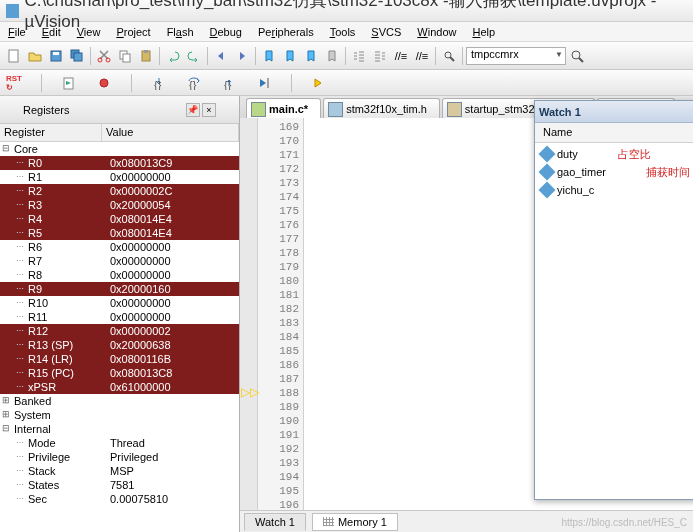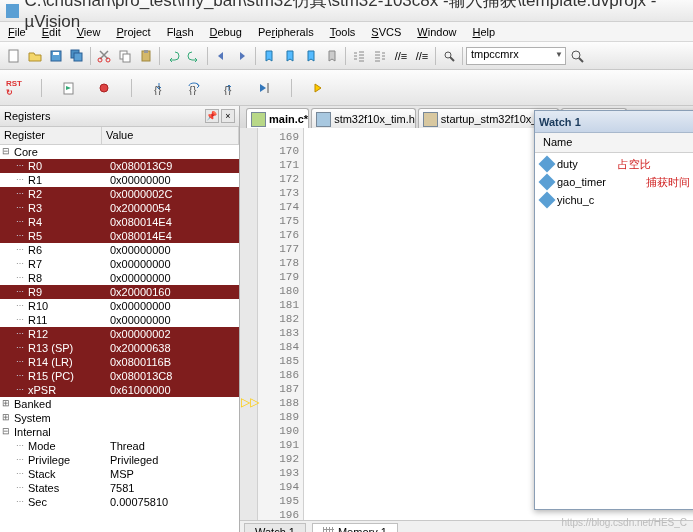--- a/index.html
+++ b/index.html
@@ -8,43 +8,43 @@
 .title-icon{width:14px;height:14px;background:#5a9fd4;margin-right:5px}
 .title-text{font-size:17px;color:#333}
 .menubar{height:20px;background:#f5f5f5;display:flex;align-items:center;padding:0 0;border-bottom:1px solid #d8d8d8}
 .menu-item{padding:2px 8px;cursor:pointer}
 .menu-item u{text-decoration:underline}
 .toolbar{height:28px;background:linear-gradient(#fdfdfd,#e5e5e5);border-bottom:1px solid #c8c8c8;display:flex;align-items:center;padding:0 4px;gap:1px}
 .tb-btn{width:20px;height:20px;display:flex;align-items:center;justify-content:center;border:1px solid transparent;cursor:pointer}
 .tb-sep{width:1px;height:18px;background:#c0c0c0;margin:0 2px}
 .tb-combo{height:18px;border:1px solid #b0b0b0;background:#fff;padding:0 14px 0 4px;min-width:100px;position:relative}
 .tb-combo::after{content:"▼";position:absolute;right:2px;top:2px;font-size:8px;color:#555}
-.toolbar2{height:36px;background:linear-gradient(#fdfdfd,#e5e5e5);border-bottom:1px solid #c8c8c8;display:flex;align-items:center;padding:0 4px;gap:15px}
+.toolbar2{height:26px;background:linear-gradient(#fdfdfd,#e5e5e5);border-bottom:1px solid #c8c8c8;display:flex;align-items:center;padding:0 4px;gap:15px}
 .content{display:flex;height:436px}
 .left-panel{width:240px;background:#fff;border-right:1px solid #b0b0b0;display:flex;flex-direction:column}
-.panel-title{height:21px;background:linear-gradient(#f8f8f8,#e2e2e2);border-bottom:1px solid #c8c8c8;display:flex;align-items:center;justify-content:space-between;padding:0 4px;font-size:11px}
+.panel-title{height:28px;background:linear-gradient(#f8f8f8,#e2e2e2);border-bottom:1px solid #c8c8c8;display:flex;align-items:center;justify-content:space-between;padding:0 23px;font-size:11px}
 .panel-close{display:flex;gap:2px}
 .pc-btn{width:14px;height:14px;background:#e8e8e8;border:1px solid #b0b0b0;font-size:9px;text-align:center;line-height:12px;cursor:pointer}
 .reg-header{height:18px;background:#f0f0f0;border-bottom:1px solid #d0d0d0;display:flex}
 .reg-col{padding:2px 4px;border-right:1px solid #d0d0d0}
 .reg-col.name{width:102px}
 .reg-col.val{flex:1}
 .reg-tree{flex:1;overflow:auto;font-family:"Courier New",monospace;font-size:11px}
 .reg-group{padding:1px 11px 1px 14px;cursor:pointer;position:relative}
 .reg-group::before{content:"⊟";position:absolute;left:2px;top:1px;font-size:9px;color:#666;font-family:sans-serif}
 .reg-group.collapsed::before{content:"⊞"}
 .reg-row{display:flex;padding:0 2px 0 28px;line-height:14px;position:relative}
 .reg-row::before{content:"⋯";position:absolute;left:16px;top:0;font-size:8px;color:#888}
 .reg-row.sel{background:#7f1d1d;color:#fff}
 .reg-row.sel::before{color:#cde}
 .reg-name{width:82px}
 .reg-val{flex:1}
 .right-panel{flex:1;display:flex;flex-direction:column;background:#f0f0f0;position:relative}
 .tab-strip{height:22px;background:linear-gradient(#e8e8e8,#d8d8d8);display:flex;align-items:flex-end;padding-left:6px;gap:2px;overflow:hidden}
-.file-tab{height:20px;padding:2px 0 2px 22px;border:1px solid #b0b0b0;border-bottom:none;border-radius:3px 3px 0 0;background:linear-gradient(#fefefe,#e8e8e8);display:flex;align-items:center;position:relative;white-space:nowrap;cursor:pointer;font-size:11px}
+.file-tab{height:20px;padding:2px 12px 2px 22px;border:1px solid #b0b0b0;border-bottom:none;border-radius:3px 3px 0 0;background:linear-gradient(#fefefe,#e8e8e8);display:flex;align-items:center;position:relative;white-space:nowrap;cursor:pointer;font-size:11px}
 .file-tab.active{background:#fff;font-weight:bold}
 .file-tab::before{content:"";position:absolute;left:4px;top:3px;width:13px;height:13px;background:#c0d890;border:1px solid #789}
 .file-tab.c::before{background:#b8d888}
 .file-tab.h::before{background:#a8c8e0}
 .file-tab.s::before{background:#d8c8a0}
 .code-area{flex:1;display:flex;background:#fff;overflow:hidden}
 .gutter{width:46px;background:#f4f4f4;border-right:1px solid #d0d0d0;text-align:right;padding:2px 4px;font-family:"Courier New",monospace;color:#808080;line-height:14px;font-size:11px}
 .break-col{width:18px;background:#e8e8e8;border-right:1px solid #d0d0d0;position:relative}
 .break-arrow{position:absolute;left:1px;width:15px;height:12px;color:#ffcc00;font-size:12px;line-height:12px}
 .code-lines{flex:1;font-family:"Courier New",monospace;padding:2px 4px;line-height:14px;font-size:11px;color:#333}

